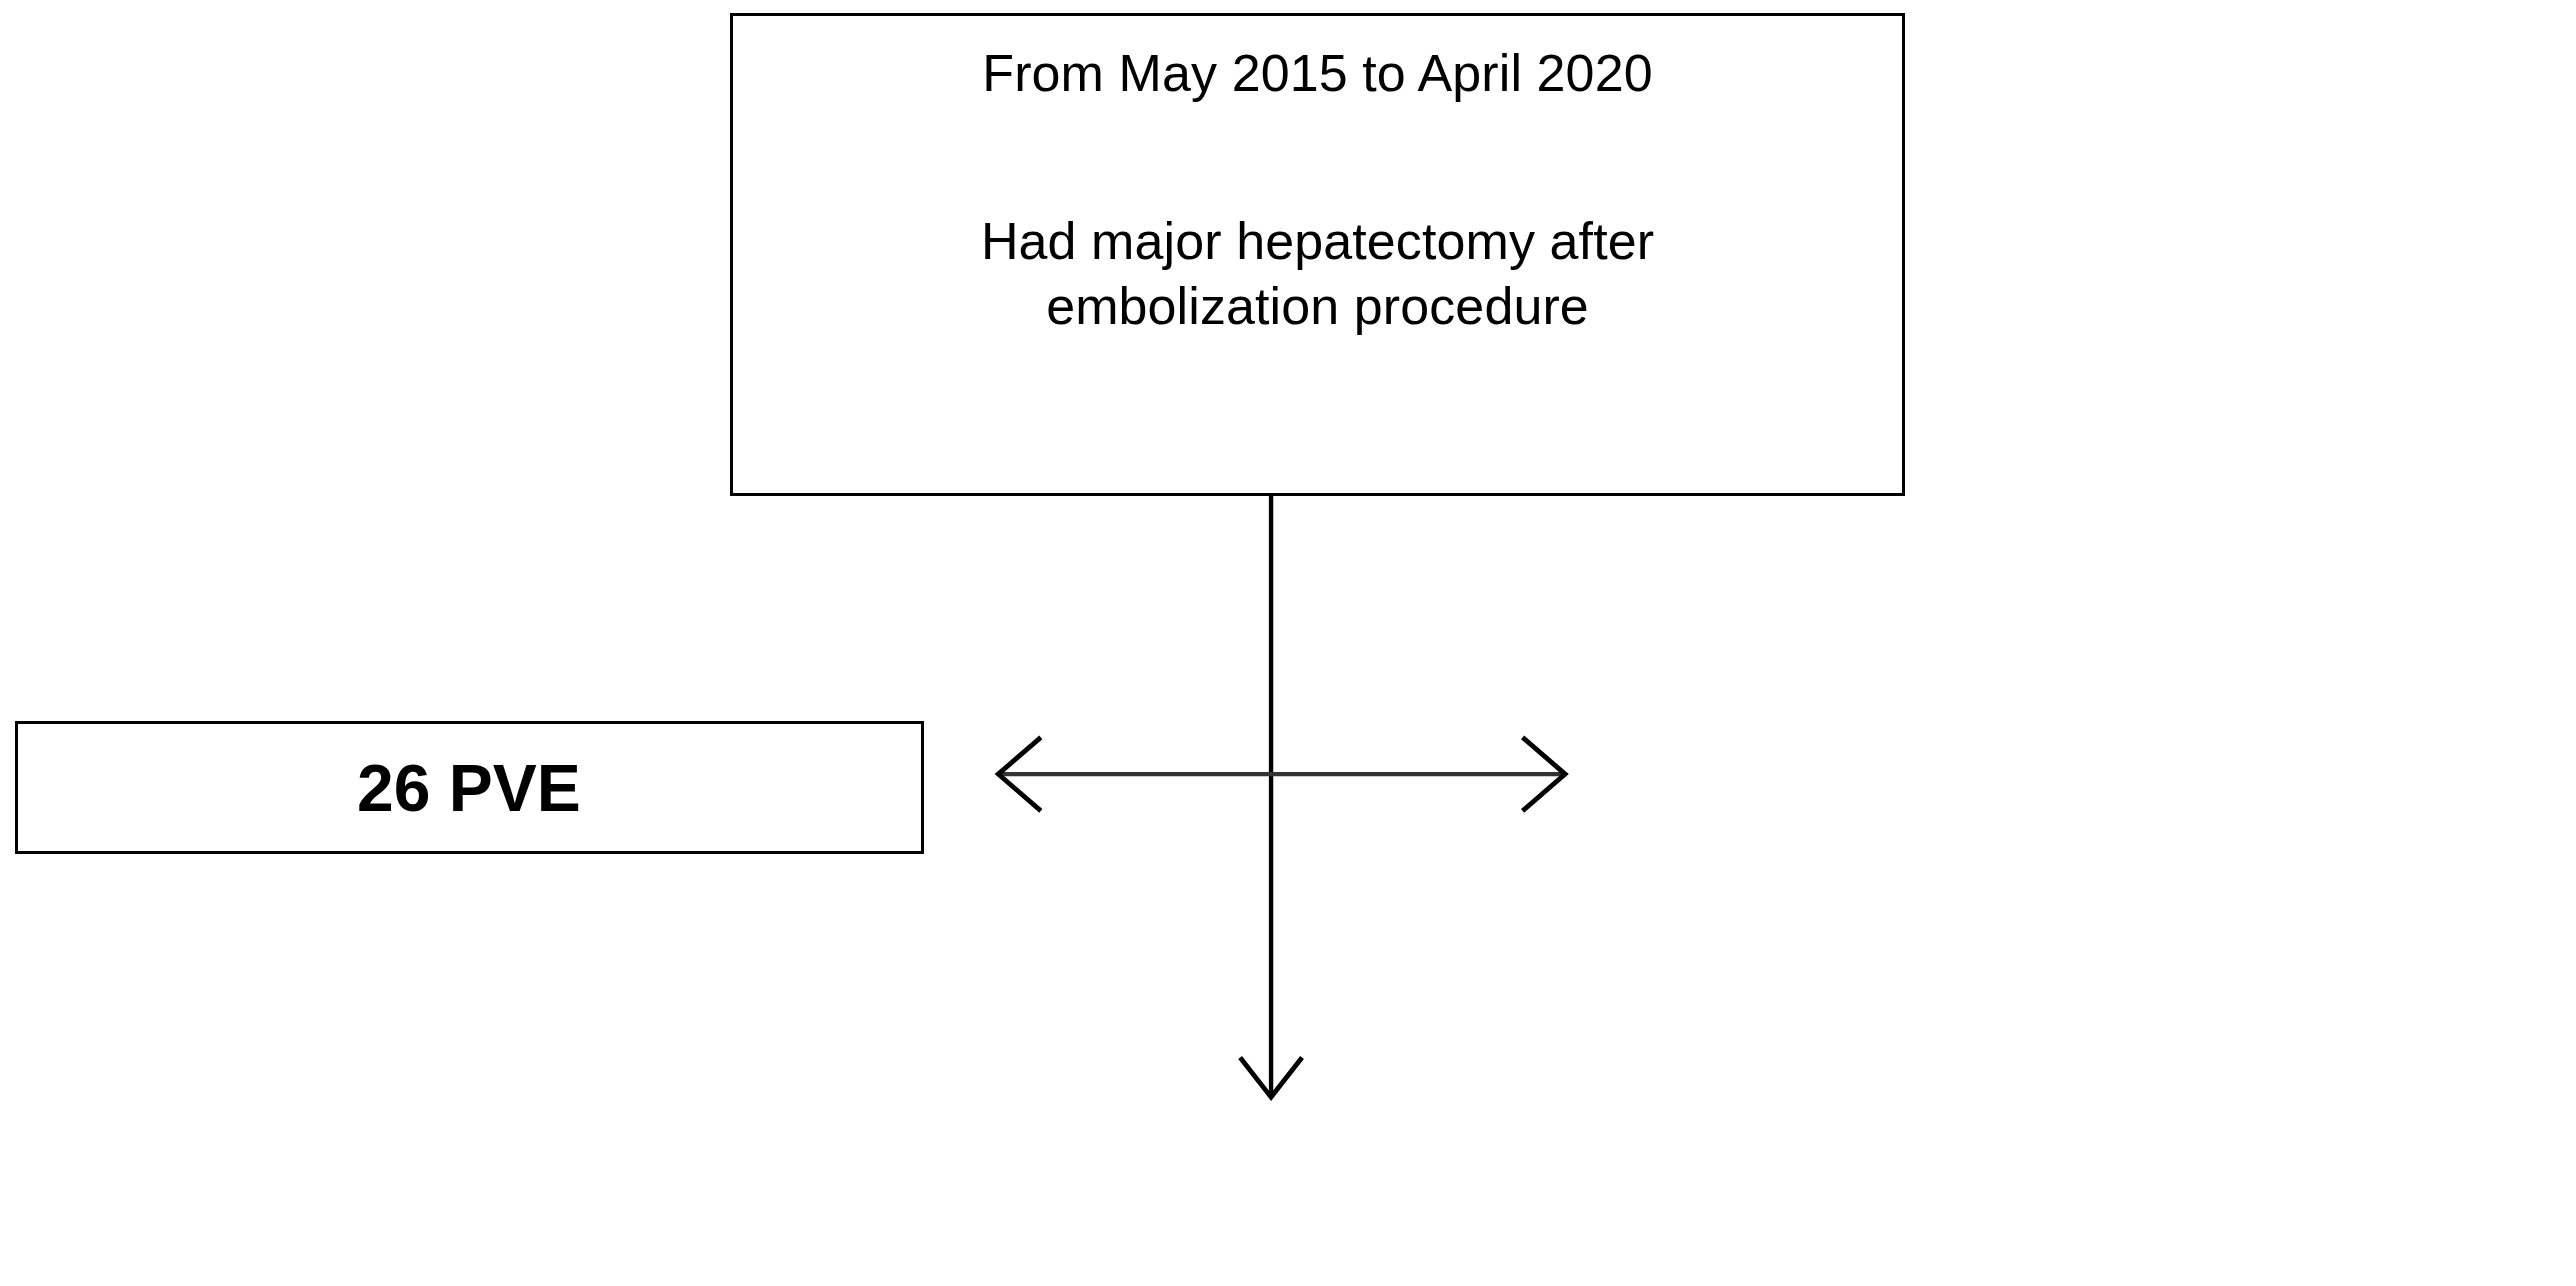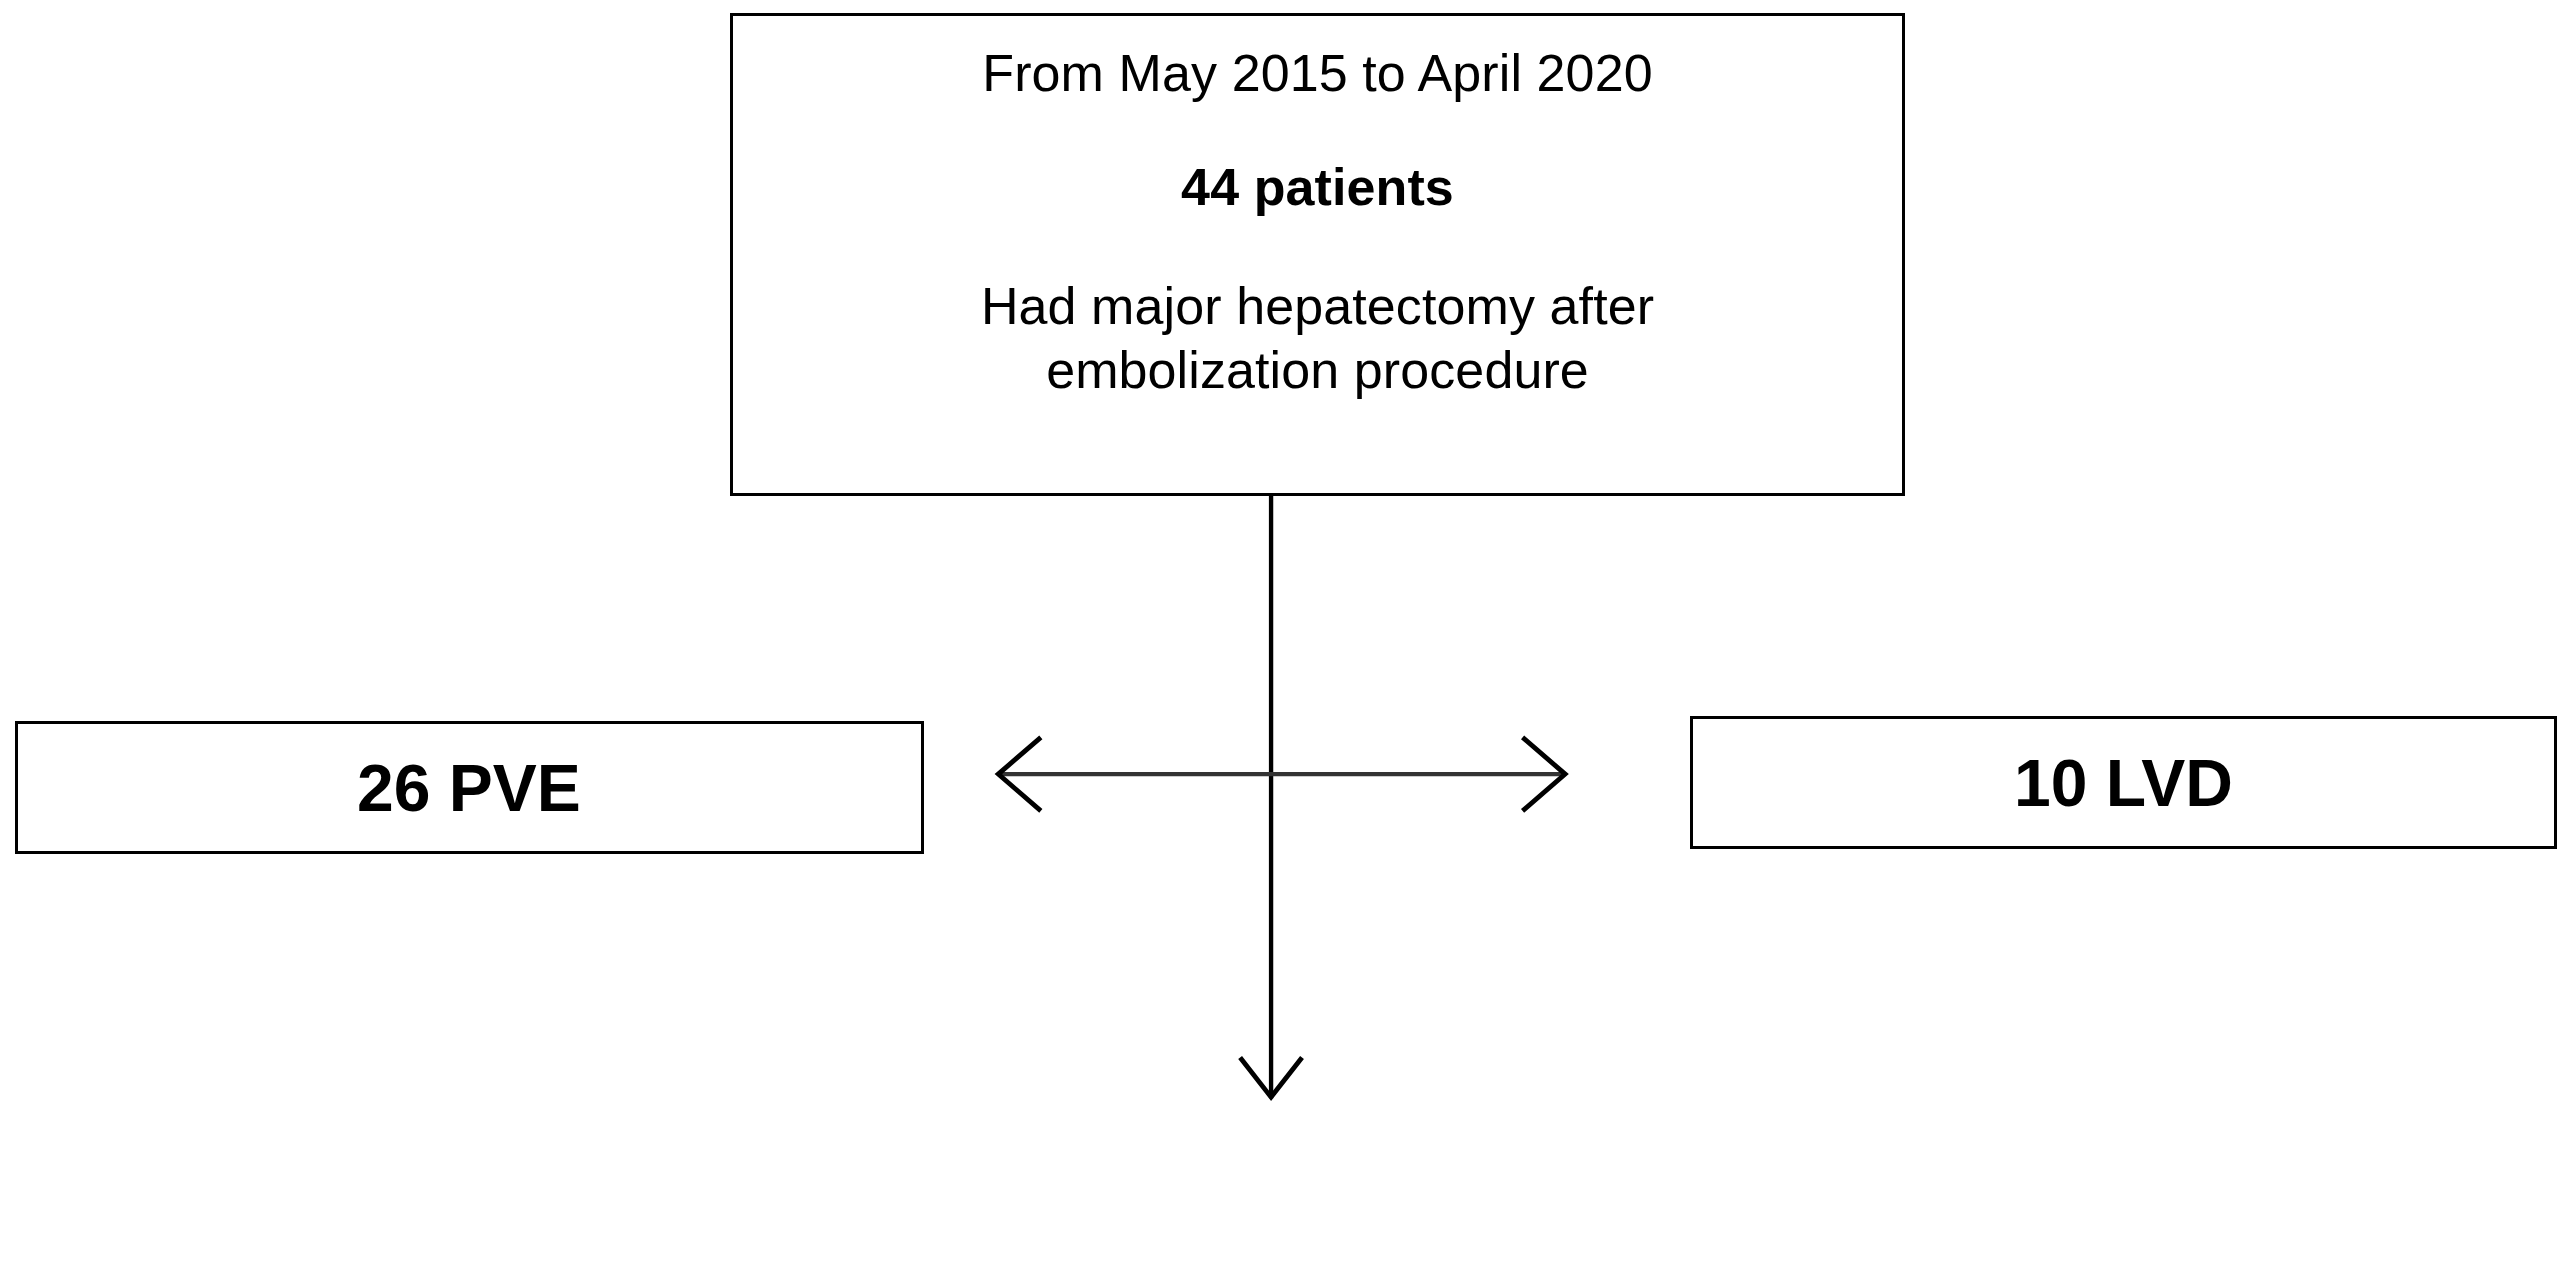--- a/index.html
+++ b/index.html
@@ -104,29 +104,25 @@
     <line x1="1033" y1="800" x2="1617" y2="800" stroke="#333333" stroke-width="4.5"></line>
 
     <polyline points="1076,762 1032,800 1076,838" fill="none" stroke="#000000" stroke-width="5" stroke-linecap="butt" stroke-linejoin="miter"></polyline>
 
     <polyline points="1574,762 1618,800 1574,838" fill="none" stroke="#000000" stroke-width="5" stroke-linecap="butt" stroke-linejoin="miter"></polyline>
   </svg>
 
   <div class="node" id="node-cohort">
     <div class="line t-regular">From May 2015 to April 2020</div>
     <div class="gap-a"></div>
-    <div class="line t-bold">44 patients</div>
     <div class="gap-b"></div>
     <div class="line t-regular">Had major hepatectomy after</div>
     <div class="line t-regular">embolization procedure</div>
   </div>
 
   <div class="node" id="node-pve">
     <div class="leaf-label">26 PVE</div>
   </div>
 
-  <div class="node" id="node-lvd">
-    <div class="leaf-label">10 LVD</div>
-  </div>
 
 
 </div>
 
 
 </body></html>

